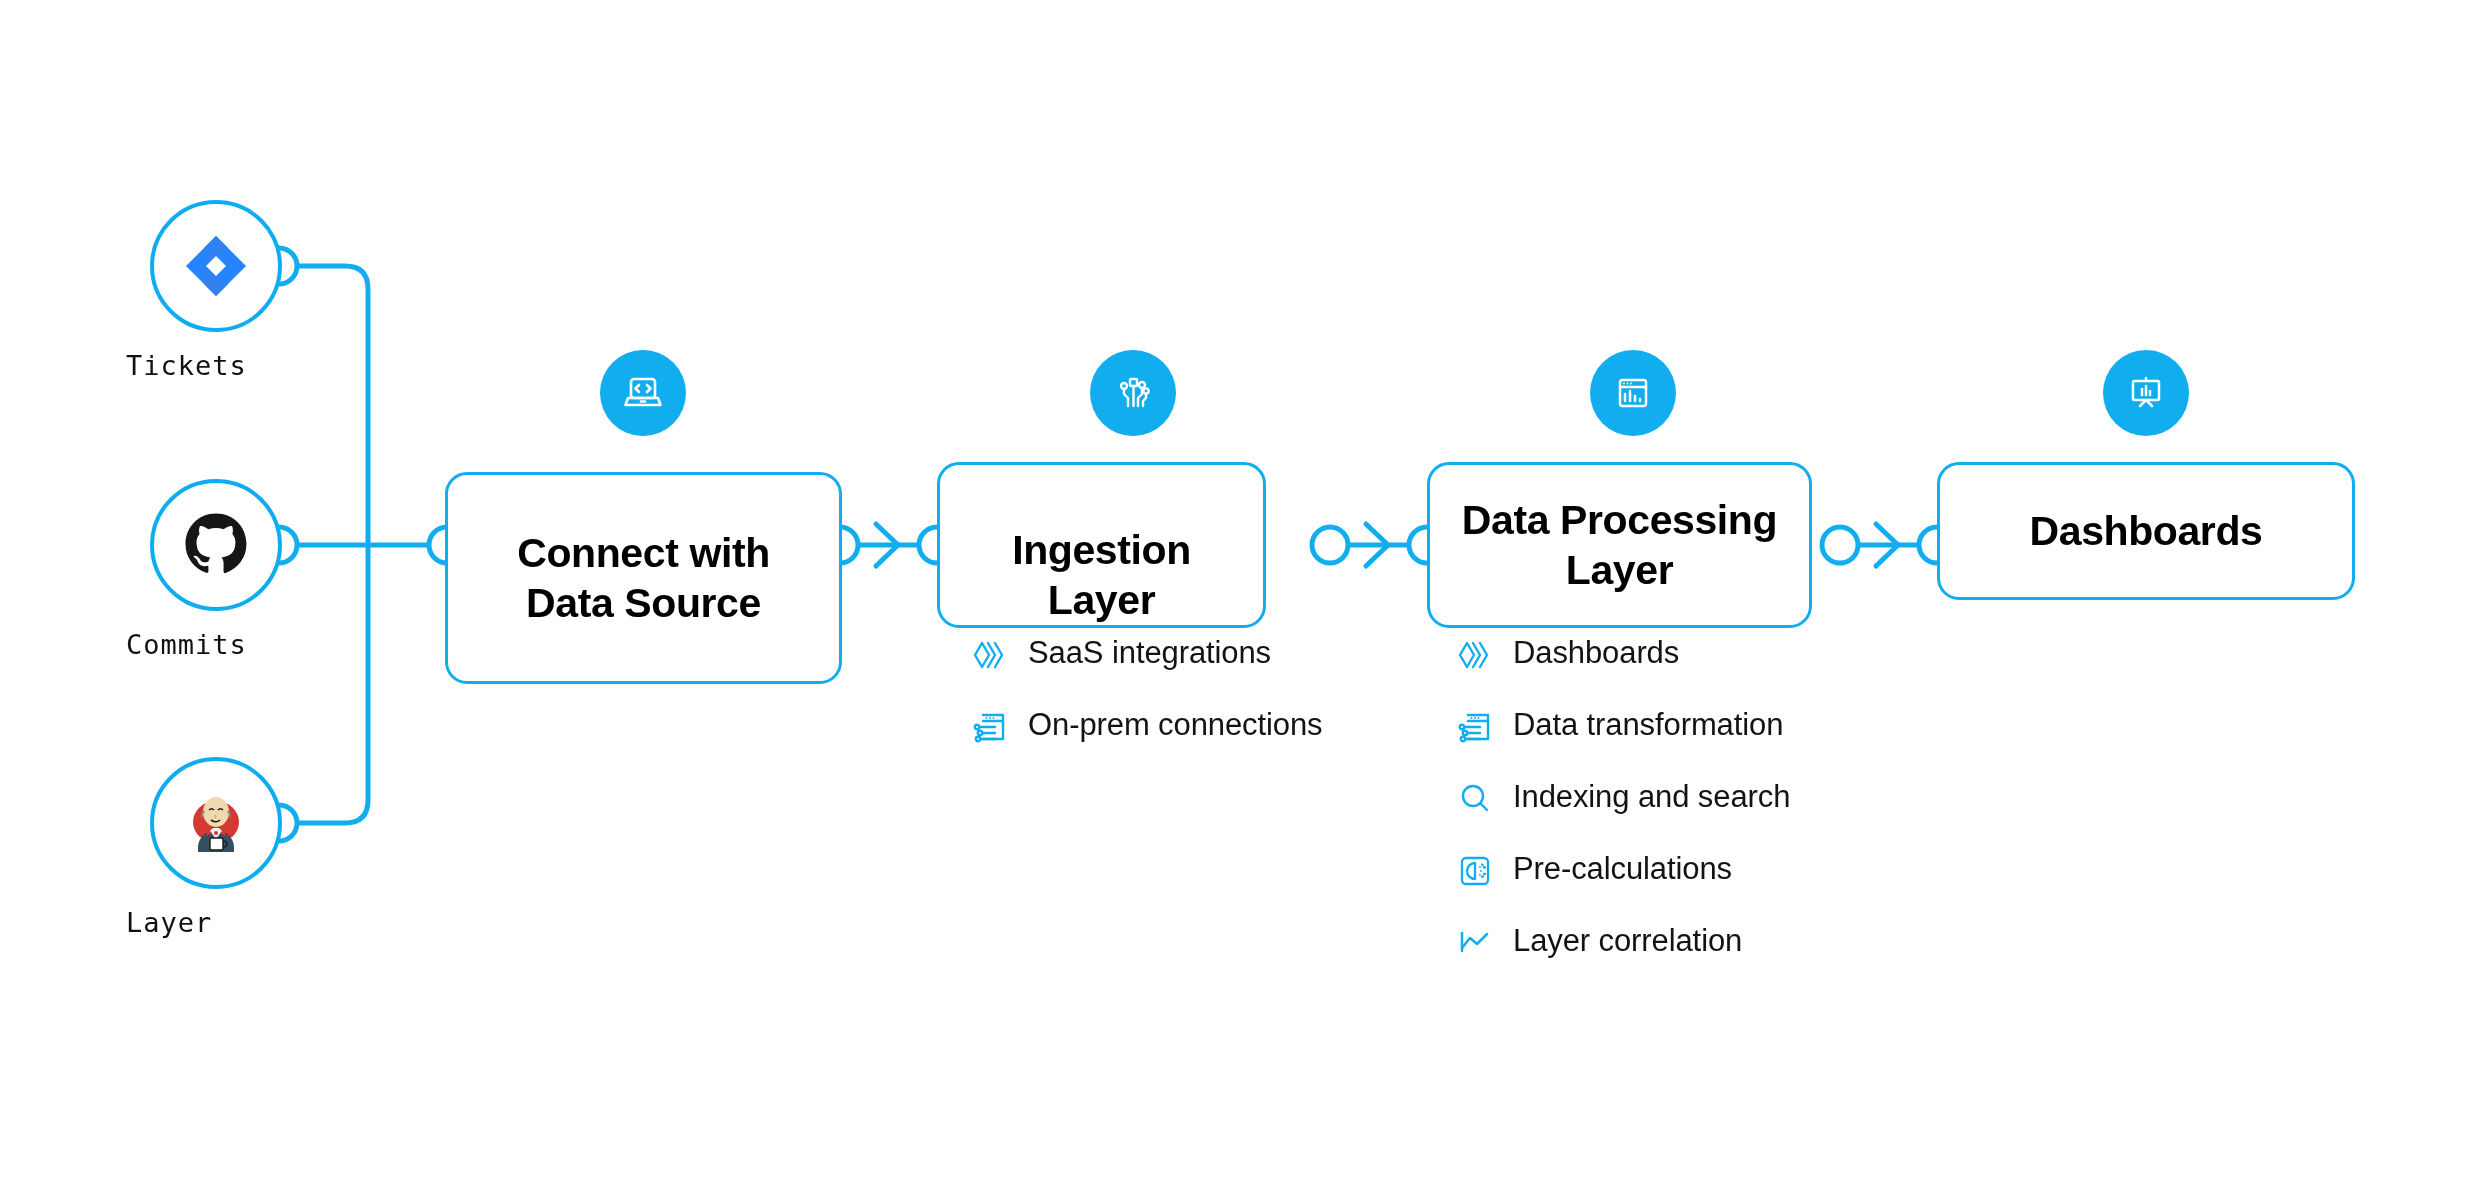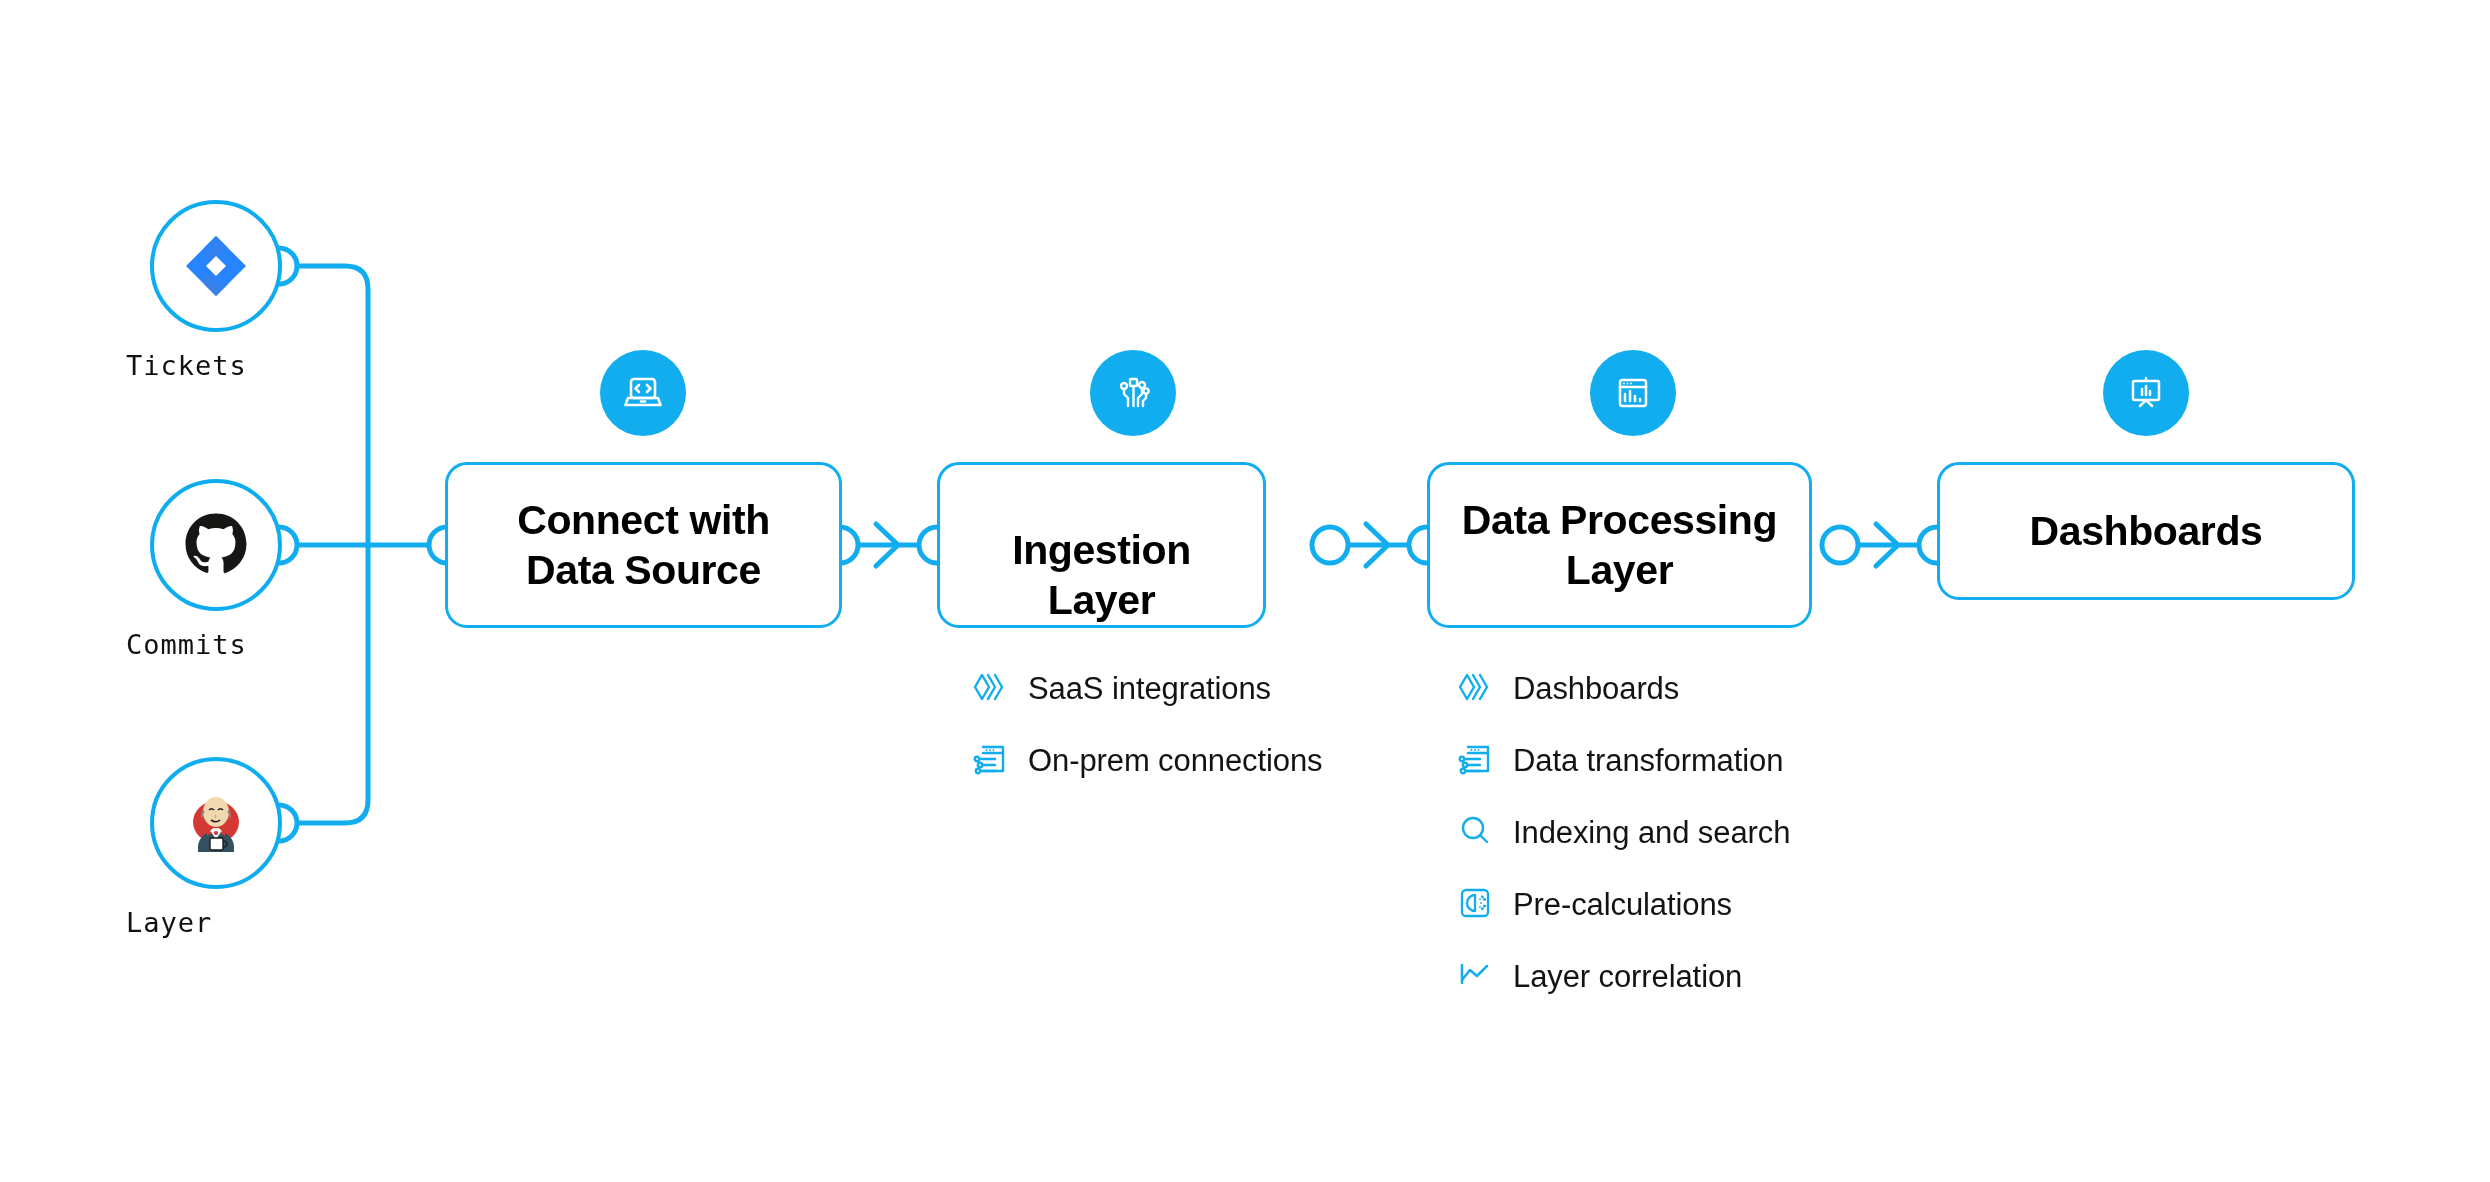--- a/index.html
+++ b/index.html
@@ -44,21 +44,21 @@
     text-align:center;letter-spacing:-0.4px;padding:0 12px;
   }
   .node-badge{
     position:absolute;top:0;width:86px;height:86px;border-radius:50%;
     background:#11ADEF;display:flex;align-items:center;justify-content:center;
   }
 
   
   .features{position:absolute;}
   .feature{
-    display:flex;align-items:flex-end;height:72px;
+    display:flex;align-items:flex-start;height:72px;
   }
   .feature-icon{
     width:40px;height:40px;flex:0 0 40px;
     display:flex;align-items:center;justify-content:center;margin-right:18px;
   }
   .feature-label{
     font-family:"Liberation Sans", sans-serif;
     font-size:31px;color:#131313;white-space:nowrap;letter-spacing:-0.1px;
   }
 </style>
@@ -175,21 +175,21 @@
   <div class="node" style="left:445px;top:350px;width:397px;">
     <div class="node-badge" style="left:155px;">
       <svg width="48" height="48" viewBox="0 0 48 48" fill="none" stroke="#ffffff" stroke-width="2.6" stroke-linecap="round" stroke-linejoin="round">
         <rect x="12" y="10" width="24" height="19" rx="3"></rect>
         <path d="M20 16 L16.5 19.5 L20 23"></path>
         <path d="M28 16 L31.5 19.5 L28 23"></path>
         <path d="M9 29 L39 29 L41.5 36 L6.5 36 Z"></path>
         <path d="M22 32.5 L26 32.5"></path>
       </svg>
     </div>
-    <div class="node-box" style="width:397px;height:166px;">
+    <div class="node-box" style="width:397px;height:212px;margin-top:10px;">
       <div class="node-title">Connect with<br>Data Source</div>
     </div>
   </div>
 
   <div class="node" style="left:937px;top:350px;width:393px;">
     <div class="node-badge" style="left:153px;">
       <svg width="48" height="48" viewBox="0 0 48 48" fill="none" stroke="#ffffff" stroke-width="2.4" stroke-linecap="round" stroke-linejoin="round">
         <rect x="21" y="10" width="7" height="7" rx="1"></rect>
         <circle cx="15" cy="17" r="3"></circle>
         <circle cx="33" cy="16" r="3"></circle>

